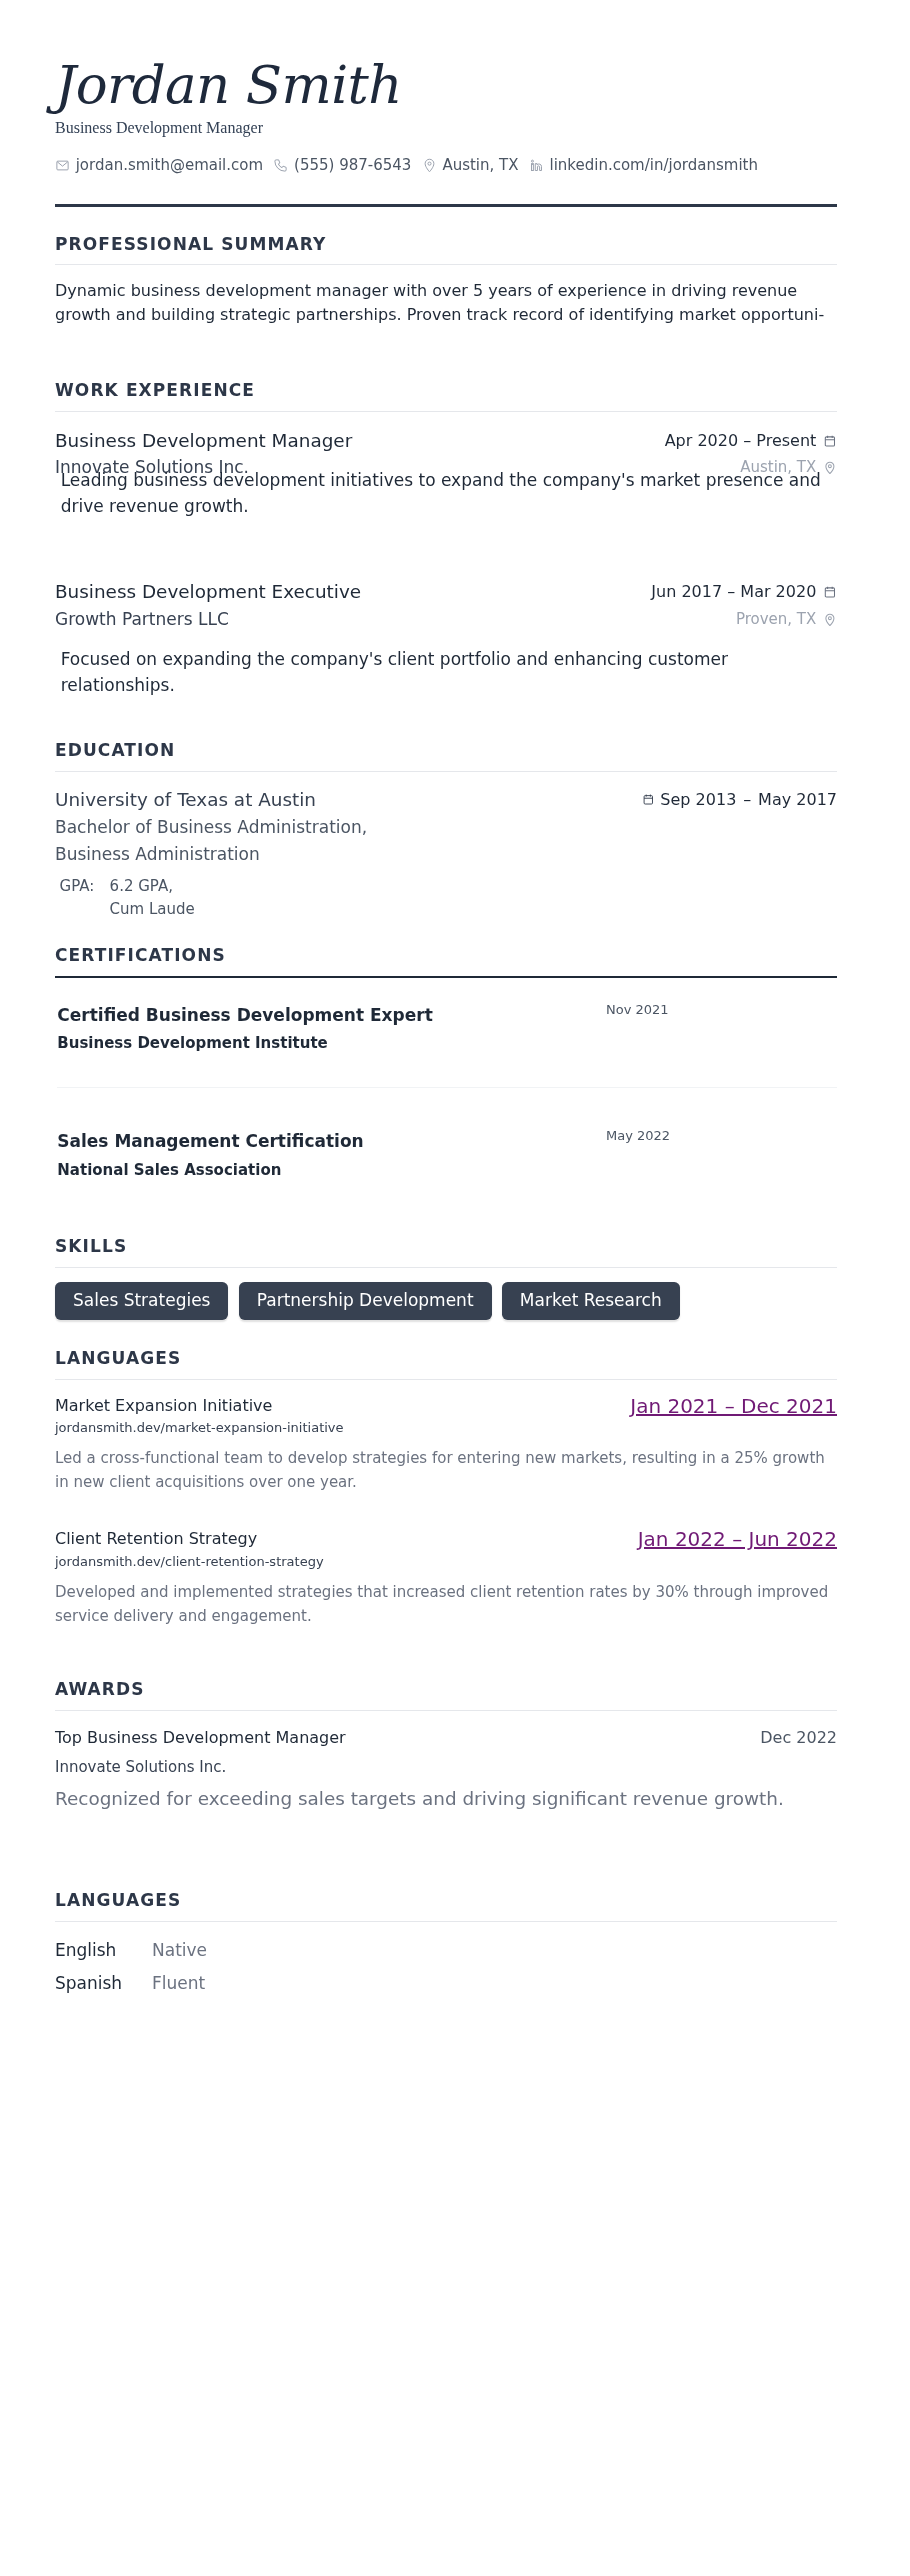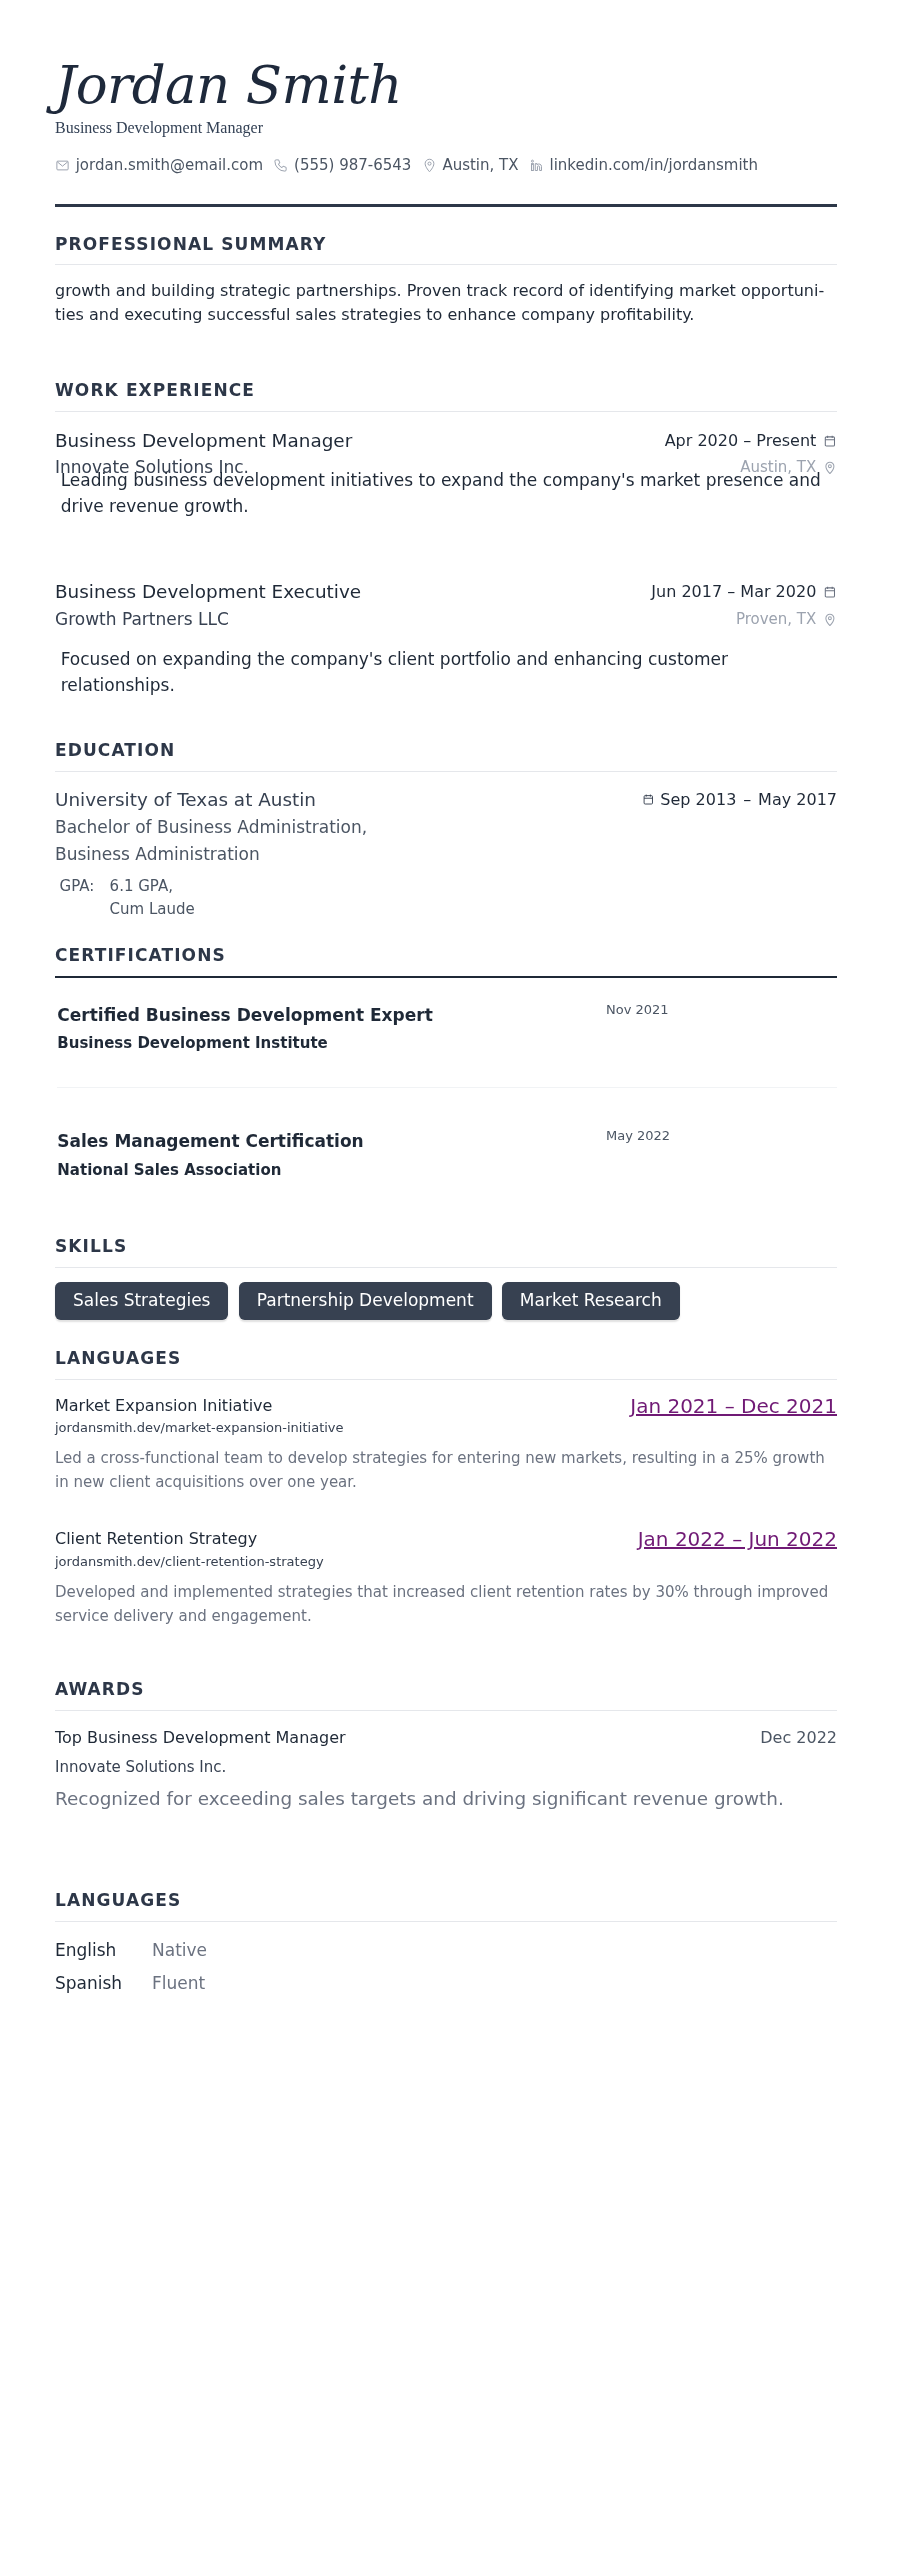--- a/index.html
+++ b/index.html
@@ -82,22 +82,22 @@
         </svg>
       <span>linkedin.com/in/jordansmith</span>
     </div>
   </div>
 
   <div class="abs thick-rule"></div>
 
   <div class="abs sec-title" style="top:234px">PROFESSIONAL SUMMARY</div>
   <div class="abs thin-rule" style="top:264px"></div>
   <div class="abs para" style="top:279px">
+    <div>Dynamic business development manager with over 5 years of experience in driving revenue</div>
     <div>growth and building strategic partnerships. Proven track record of identifying market opportuni-</div>
-    <div>ties and executing successful sales strategies to enhance company profitability.</div>
   </div>
 
   <div class="abs sec-title" style="top:380px">WORK EXPERIENCE</div>
   <div class="abs thin-rule" style="top:411px"></div>
 
   <div class="abs row" style="top:429px">
     <span class="job-title">Business Development Manager</span>
     <span class="date">
       <span>Apr 2020 – Present</span>
       <svg class="ico" viewBox="0 0 24 24" fill="none" stroke="#6b7280" stroke-width="1.8">
@@ -152,21 +152,21 @@
       <span>Sep 2013</span>
       <span style="margin:0 6.9px">–</span>
       <span>May 2017</span>
     </span>
   </div>
   <div class="abs edu-line" style="top:814px">Bachelor of Business Administration,</div>
   <div class="abs edu-line" style="top:841px">Business Administration</div>
   <div class="abs gpa" style="top:875px">
     <span class="label">GPA:</span>
     <span>
-      <div>6.1 GPA,</div>
+      <div>6.2 GPA,</div>
       <div>Cum Laude</div>
     </span>
   </div>
 
   <div class="abs sec-title" style="top:945px">CERTIFICATIONS</div>
   <div class="abs dark-rule" style="top:976px"></div>
 
   <div class="abs cert-title" style="top:1004px">Certified Business Development Expert</div>
   <div class="abs cert-date" style="top:1000px">Nov 2021</div>
   <div class="abs cert-org" style="top:1033px">Business Development Institute</div>

